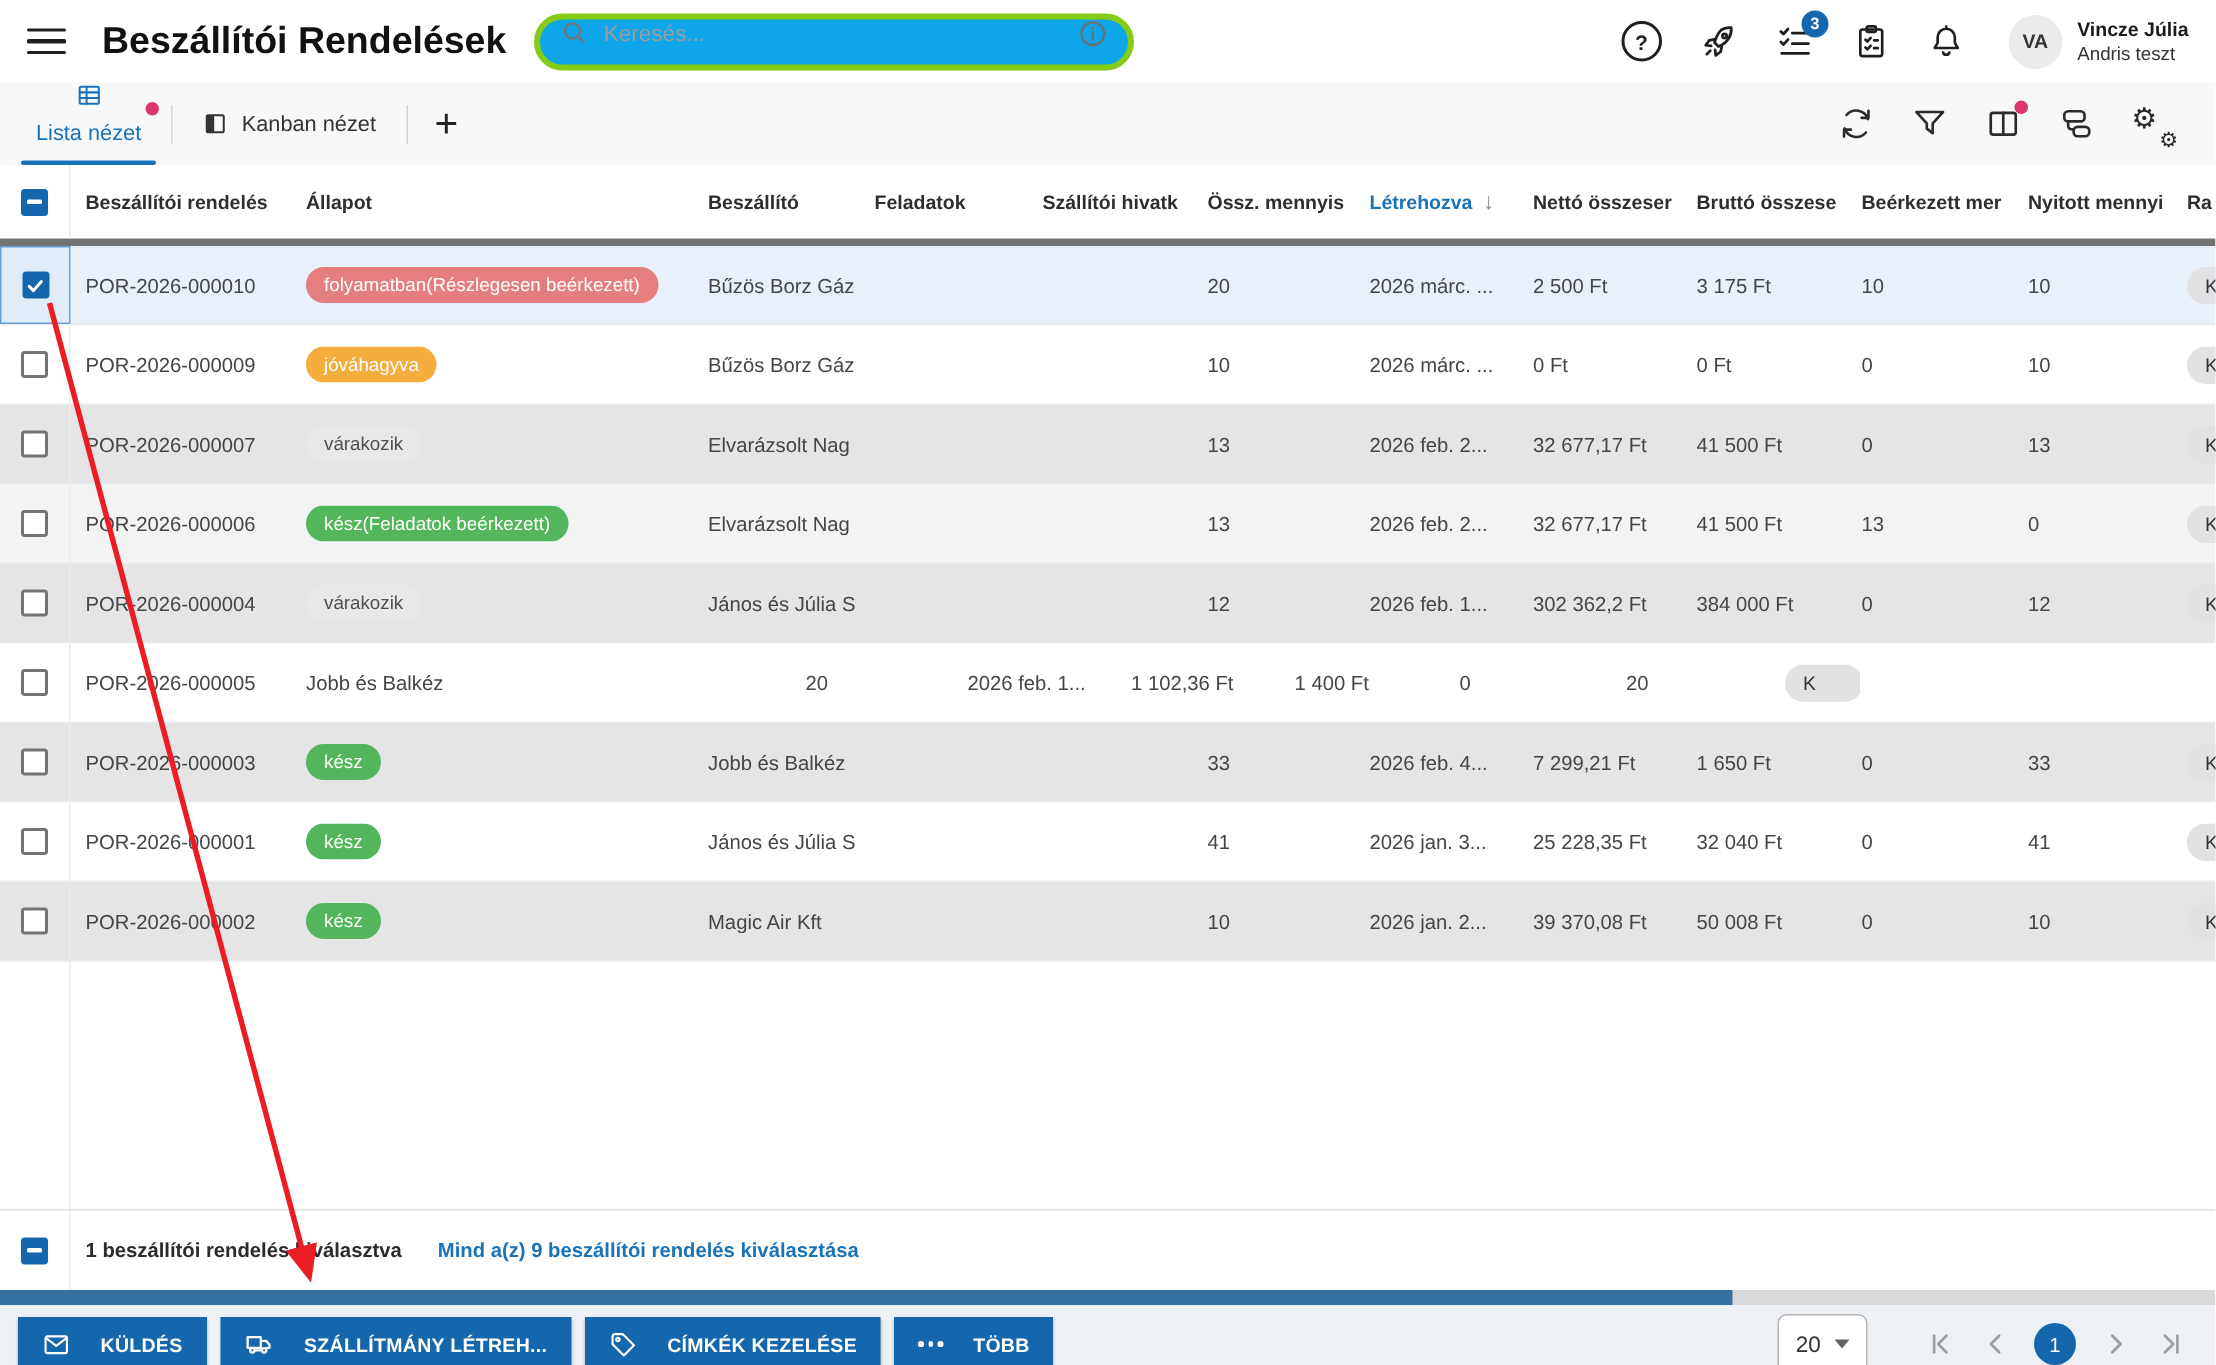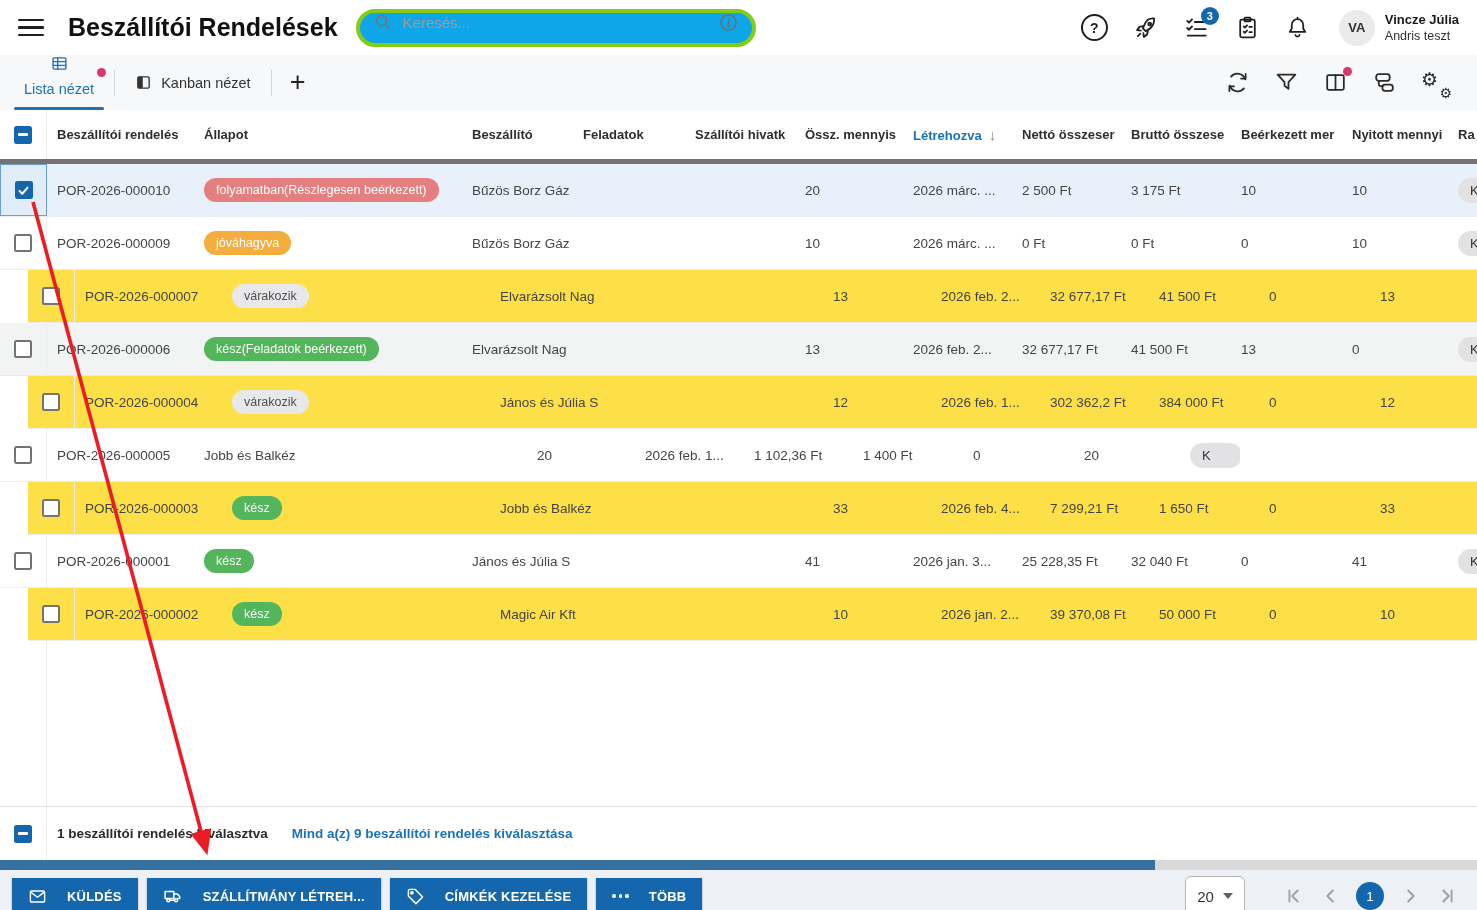--- a/index.html
+++ b/index.html
@@ -50,21 +50,21 @@
   .cb.on,.cb.ind{background:var(--primary,#1467ac);border-color:var(--primary,#1467ac);}
   .cb.ind::after{content:"";width:10px;height:2.6px;background:#fff;border-radius:1px;}
   .cell{padding:0 10px;font-size:13.5px;color:#454545;white-space:nowrap;overflow:hidden;box-sizing:border-box;flex:0 0 auto;}
   .cell.h{font-weight:700;font-size:13px;color:#2e2e2e;}
   .c0{width:147px}.c1{width:268px}.c2{width:111px}.c3{width:112px}.c4{width:110px}.c5{width:108px}
   .c6{width:109px}.c7{width:109px}.c8{width:110px}.c9{width:111px}.c10{width:106px}.c11{width:60px}
   .sorted .lbl{color:var(--link,#1a73b8);}
   .sort-arrow{color:#8a8a8a;margin-left:7px;font-size:15px;font-weight:400;}
   .trow{height:52px;display:flex;align-items:center;border-bottom:1px solid #ececec;background:#fff;}
   .row-selected{background:var(--sel-row,#e8f0f9);}
-  .row-shade{background:#fde047;margin-left:28px;}
+  .row-shade{background:#e5e5e5;}
   .row-shade2{background:#f2f3f3;}
   .pill{display:inline-block;padding:4.5px 12px;border-radius:13px;font-size:12.5px;line-height:1.2;}
   .pill-red{background:var(--status-red,#e57e7e);color:#fff;}
   .pill-orange{background:var(--status-orange,#f5ad3d);color:#fff;}
   .pill-green{background:var(--status-green,#54b65c);color:#fff;}
   .pill-gray{background:#e8e8ea;color:#4f4f4f;}
   .pill-wh{display:inline-block;background:#e2e2e4;color:#333;font-size:13px;padding:5px 0 5px 12px;min-width:40px;border-radius:13px;}
   .filler{height:165px;display:flex;}
   .filler .gutter{width:47px;border-right:1px solid #ececec;box-sizing:border-box;}
   
@@ -372,21 +372,21 @@
         <div class="cb"></div>
       </div>
       <div class="cell c0">POR-2026-000002</div>
       <div class="cell c1"><span class="pill pill-green">kész</span></div>
       <div class="cell c2">Magic Air Kft</div>
       <div class="cell c3"></div>
       <div class="cell c4"></div>
       <div class="cell c5">10</div>
       <div class="cell c6">2026 jan. 2...</div>
       <div class="cell c7">39 370,08 Ft</div>
-      <div class="cell c8">50 000 Ft</div>
+      <div class="cell c8">50 008 Ft</div>
       <div class="cell c9">0</div>
       <div class="cell c10">10</div>
       <div class="cell c11"><span class="pill-wh">K</span></div>
     </div>
   </div>
 <div class="filler">
     <div class="gutter"></div>
   </div>
 
 <div class="selbar">

